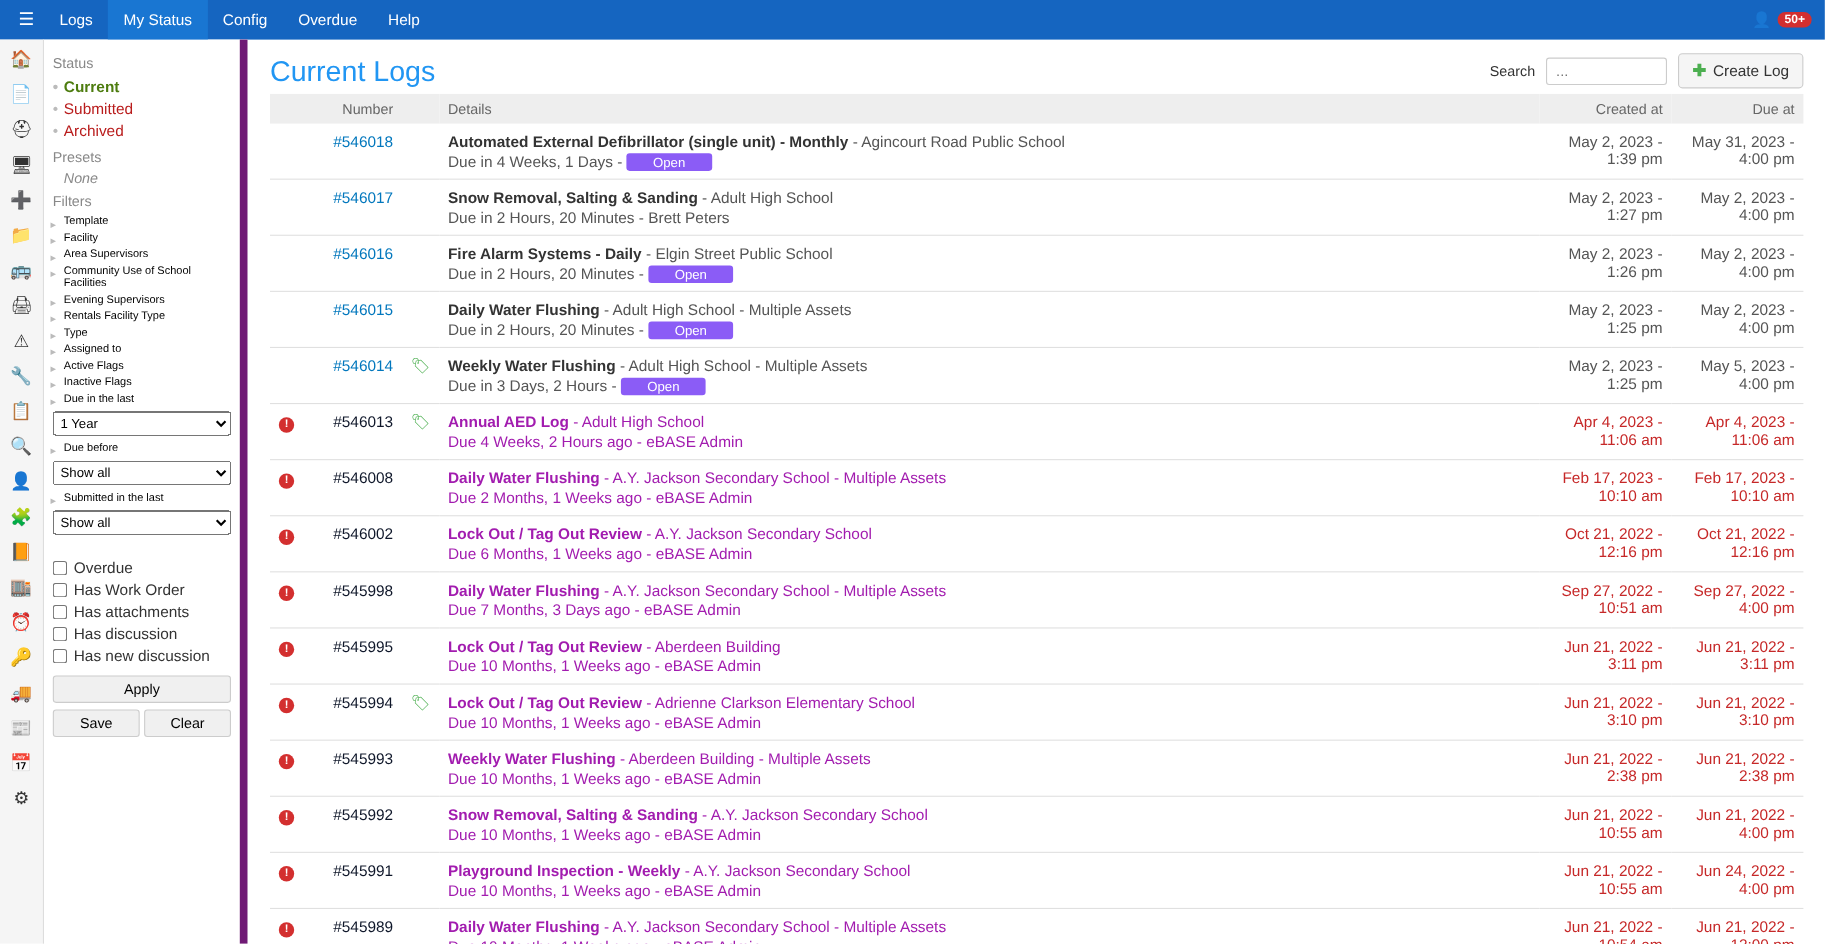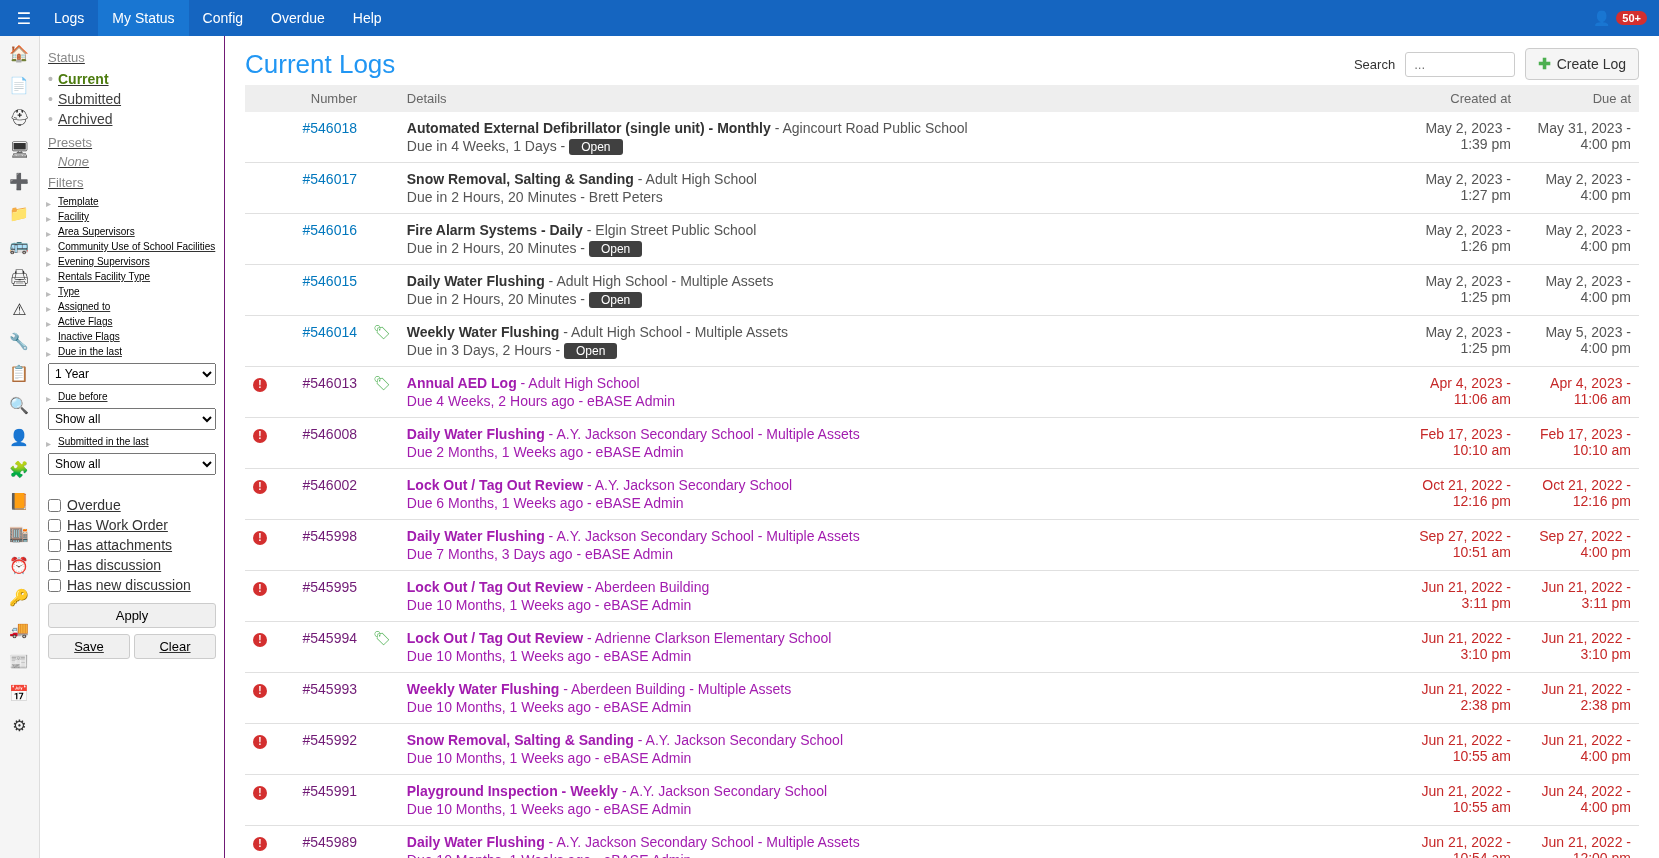--- a/index.html
+++ b/index.html
@@ -6,23 +6,23 @@
 body { font-family: "Helvetica Neue", Arial, sans-serif; font-size: 13px; color: #333; background: #fff; }
 .topbar { background: #1565c0; color: #fff; height: 36px; display: flex; align-items: center; padding-left: 8px; }
 .topbar .hamburger { width: 32px; text-align: center; cursor: pointer; font-size: 16px; }
 .topbar .nav-item { padding: 0 14px; height: 53px; display: flex; align-items: center; cursor: pointer; font-size: 14px; }
 .topbar .nav-item.active { background: #1976d2; }
 .topbar .right { margin-left: auto; display: flex; align-items: center; padding-right: 12px; gap: 6px; }
 .badge-red { background: #d32f2f; color: #fff; border-radius: 10px; padding: 1px 6px; font-size: 11px; font-weight: bold; }
 .layout { display: flex; height: calc(100vh - 36px); }
 .iconcol { width: 40px; background: #f5f5f5; border-right: 1px solid #ddd; padding-top: 8px; display: flex; flex-direction: column; align-items: center; gap: 12px; }
 .iconcol .ic { width: 20px; height: 20px; font-size: 16px; text-align: center; cursor: pointer; }
-.sidebar { width: 185px; background: #fff; border-right: 1px solid #701a75; padding: 8px 8px; overflow-y: auto; text-decoration: underline; }
+.sidebar { width: 185px; background: #fff; border-right: 7px solid #701a75; padding: 8px 8px; overflow-y: auto; }
 .sidebar .sec-head { color: #888; font-size: 13px; margin: 6px 0 4px; }
-.sidebar .item { padding: 2px 0 2px 10px; color: #404040; cursor: pointer; font-size: 14px; position: relative; }
+.sidebar .item { padding: 2px 0 2px 10px; color: #b91c1c; cursor: pointer; font-size: 14px; position: relative; }
 .sidebar .item::before { content: "•"; color: #bbb; position: absolute; left: 0; }
 .sidebar .item.active { color: #4d7c0f; font-weight: bold; }
 .sidebar .none { color: #888; font-style: italic; padding-left: 10px; font-size: 13px; }
 .sidebar .filter { padding: 2px 0 2px 10px; color: #000000; cursor: pointer; font-size: 10px; position: relative; }
 .sidebar .filter::before { content: "▸"; color: #bbb; position: absolute; left: -2px; font-size: 10px; top: 4px; }
 .sidebar select { width: 100%; margin: 4px 0; font-size: 12px; padding: 2px; }
 .sidebar .chk { display: flex; align-items: center; gap: 6px; padding: 2px 0; font-size: 14px; }
 .sidebar .btn-row { display: flex; gap: 4px; margin-top: 6px; }
 .sidebar button { flex: 1; padding: 4px; background: #f0f0f0; border: 1px solid #ccc; border-radius: 3px; cursor: pointer; font-size: 13px; }
 .sidebar button.full { width: 100%; margin-top: 8px; }
@@ -33,28 +33,28 @@
 .main-head input { padding: 4px 8px; border: 1px solid #ccc; border-radius: 3px; width: 110px; }
 .main-head .create { background: #f5f5f5; border: 1px solid #ccc; border-radius: 4px; padding: 6px 12px; cursor: pointer; display: flex; align-items: center; gap: 6px; font-size: 14px; color: #333; }
 .main-head .create .plus { color: #4caf50; font-weight: bold; font-size: 15px; }
 table { width: 100%; border-collapse: collapse; }
 thead th { background: #eee; color: #666; font-weight: normal; padding: 6px 8px; font-size: 13px; text-align: left; }
 thead th.right { text-align: right; }
 tbody tr { border-bottom: 1px solid #e0e0e0; }
 tbody td { padding: 8px; vertical-align: top; font-size: 14px; }
 td.num { text-align: right; width: 90px; }
 td.num a { color: #0277bd; text-decoration: none; }
-td.num.overdue a { color: #701a75; }
+td.num.overdue a { color: #0f172a; }
 td.flag { width: 24px; text-align: center; }
 td.tag { width: 24px; text-align: center; }
 .title { font-weight: bold; }
 .loc { color: #555; }
 .row-overdue .title, .row-overdue .loc, .row-overdue .sub { color: #a21caf; }
 .sub { color: #555; margin-top: 2px; }
-.chip { background: #404040; color: #fff; padding: 1px 12px; border-radius: 3px; font-size: 12px; }
+.chip { background: #8b5cf6; color: #fff; padding: 1px 24px; border-radius: 3px; font-size: 12px; }
 td.date { text-align: right; width: 110px; color: #555; }
 .row-overdue td.date { color: #c62828; }
 .flag-ic { display: inline-block; width: 14px; height: 14px; background: #d32f2f; border-radius: 50%; color: #fff; font-size: 10px; line-height: 14px; font-weight: bold; }
 .tag-ic { color: #4caf50; font-size: 14px; }
 </style>
 </head>
 <body>
 
 <div class="topbar">
   <div class="hamburger">☰</div>

